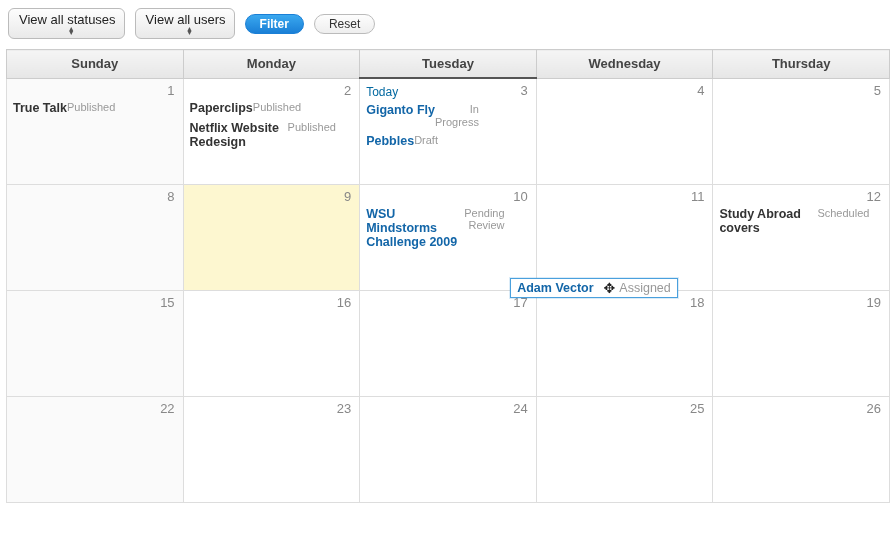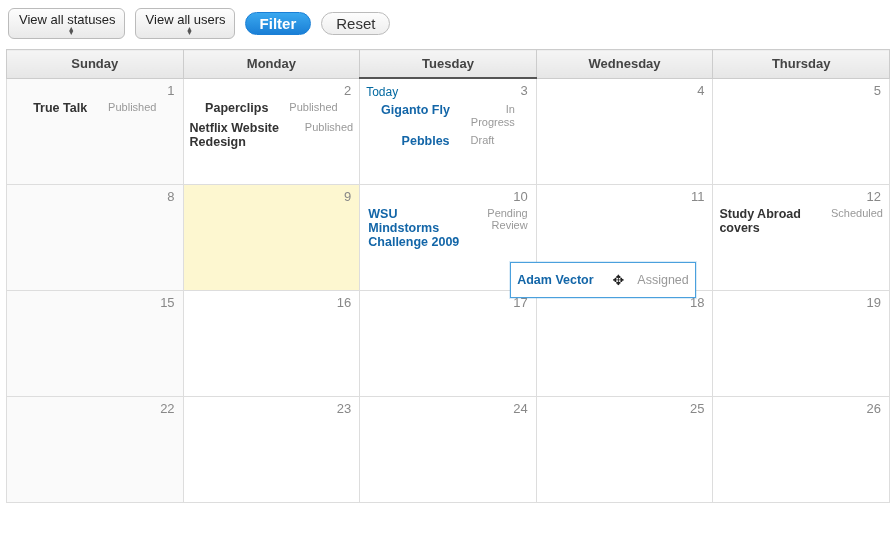--- a/index.html
+++ b/index.html
@@ -22,21 +22,21 @@
     font-size: 13px; color:#222; cursor: pointer; flex-direction: column;
   }
   .select .caret {
     display:inline-flex; flex-direction:column; margin-left:8px; line-height:4px;
   }
   .select .caret::before { content:"▲"; font-size:7px; color:#555; }
   .select .caret::after  { content:"▼"; font-size:7px; color:#555; }
   .btn {
     display:inline-flex; align-items:flex-end;
     border-radius: 12px; padding: 2px 14px;
-    font-size: 15px; cursor:pointer; border:1px solid transparent;
+    font-size: 12px; cursor:pointer; border:1px solid transparent;
   }
   .btn-primary {
     background: linear-gradient(#3aa8ef,#1a7fd6);
     color:#fff; font-weight:600; border-color:#1a7fd6;
   }
   .btn-default {
     background: linear-gradient(#fdfdfd,#eee);
     color:#333; border:1px solid #bbb;
   }
 
@@ -68,40 +68,39 @@
     position:absolute; top:4px; right:8px;
     color:#888; font-size:13px;
   }
   .today-label {
     color:#0369a1; font-size:12px; margin-top:2px;
   }
   .today-cell { border-top: 2px solid #555 !important; }
   .highlight { background:#fdf7d0; }
 
   .events { margin-top:18px; }
-  .event { display:flex; justify-content:center; align-items:flex-start; margin-bottom:6px;gap:21px; }
+  .event { display:flex; justify-content:flex-start; align-items:flex-start; margin-bottom:6px; }
   .event .title { font-weight:700; font-size:12.5px; max-width:98px; }
   .event .title.link { color:#1366a8; }
   .event .title.plain { color:#333; }
   .event .status { color:#999; font-size:11px; text-align:right; line-height:1.15; }
 
   
   .drag-item {
     position:absolute;
     left: 150px;
     bottom: -8px;
     display:flex; align-items:flex-start;
     border:1px solid #4aa0dd;
     background:#fff;
-    padding:10px 6px;
+    padding:2px 6px;
     font-size:12.5px;
     box-shadow: 0 0 0 1px rgba(74,160,221,0.2);
     z-index: 5;
     white-space: nowrap;
-    gap: 9px;
   }
   .drag-item .dtitle { color:#1366a8; font-weight:700; margin-right:6px; }
   .drag-item .move-icon { margin: 0 4px; color:#222; font-size:14px; line-height:1; }
   .drag-item .dstatus { color:#999; }
 </style>
 </head>
 <body>
 
 <div class="toolbar">
   <div class="select">

